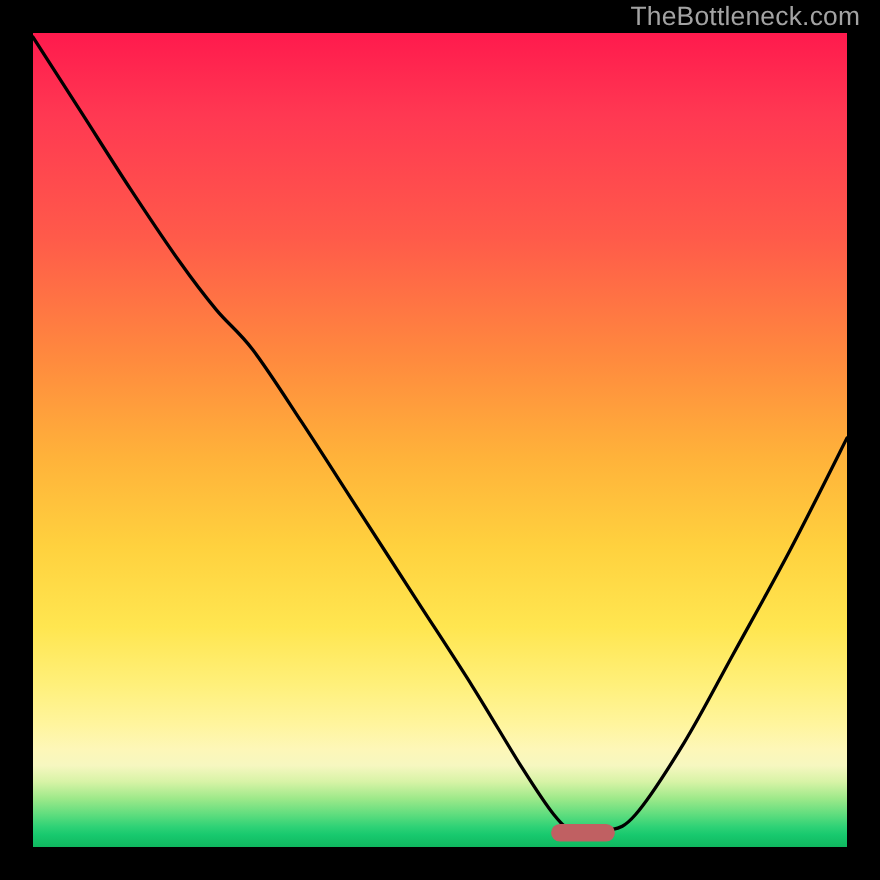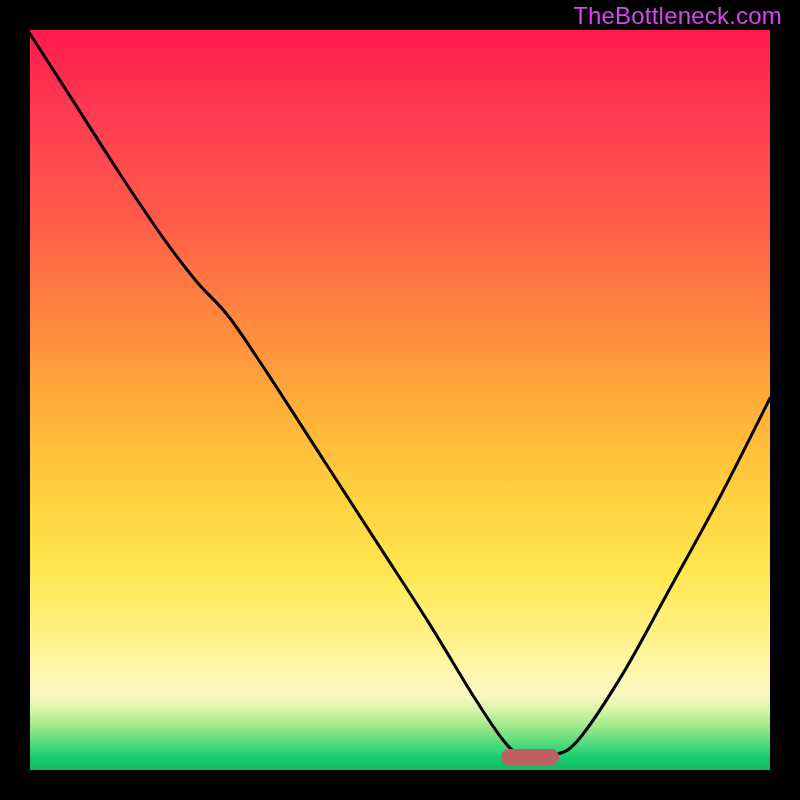--- a/index.html
+++ b/index.html
@@ -16,21 +16,21 @@
     left: 0;
     top: 0;
     width: 800px;
     height: 800px;
     background: #000;
   }
   .watermark {
     position: absolute;
     top: 2px;
     right: 18px;
-    color: #d946ef;
+    color: #a3a3a3;
     font-size: 24px;
     font-weight: 400;
     letter-spacing: 0.2px;
     z-index: 20;
   }
   .plot {
     position: absolute;
     left: 30px;
     top: 30px;
     width: 740px;

